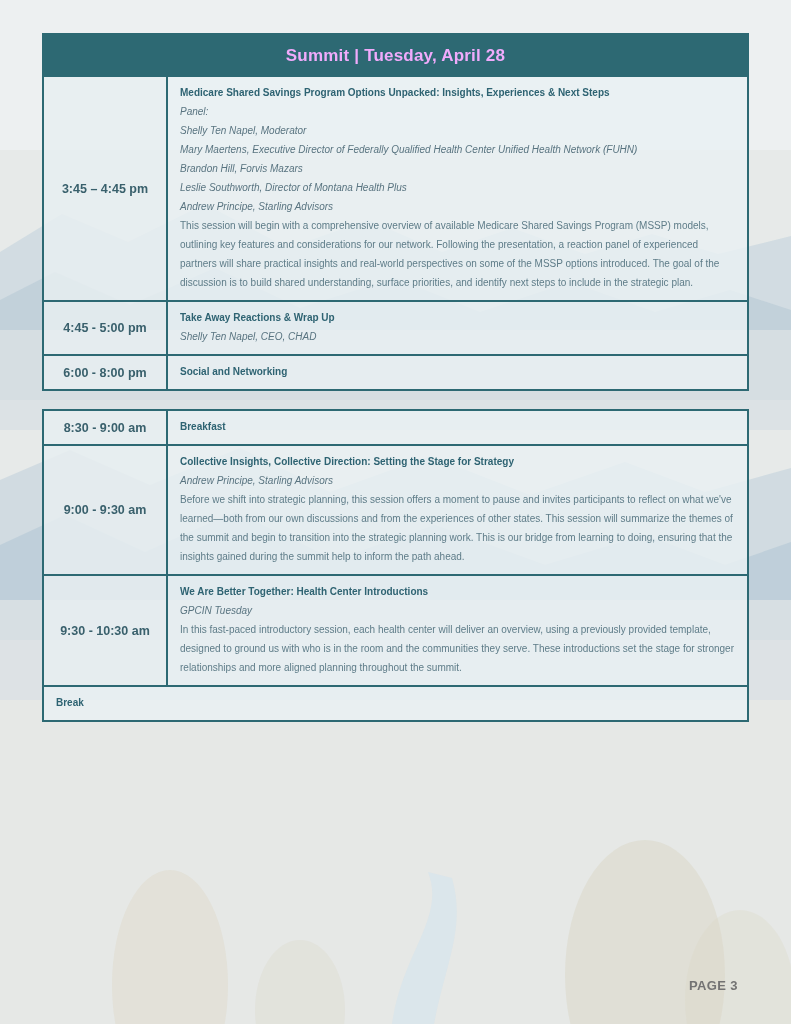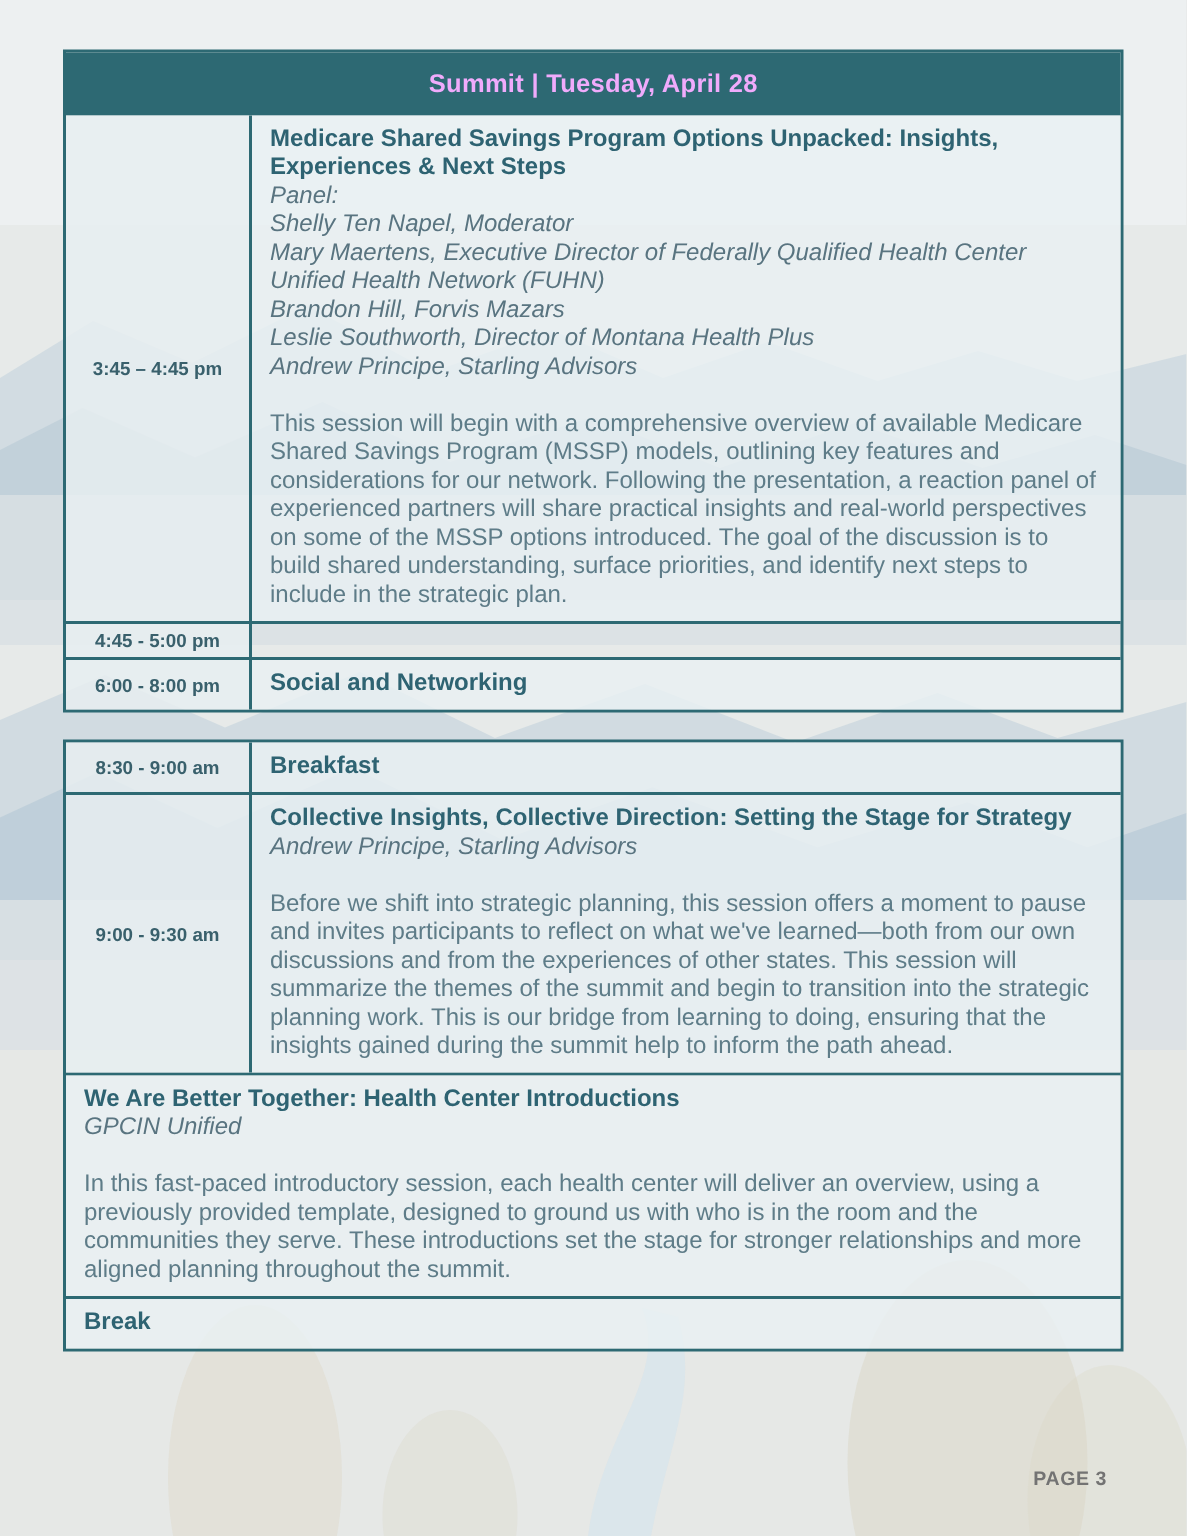--- a/index.html
+++ b/index.html
@@ -41,25 +41,25 @@
     background:rgba(231,238,241,0.84);
     display:flex; align-items:center; justify-content:center;
     text-align:center;
     font-weight:bold; font-size:12.5px; color:#39606c;
     padding:4px 6px;
   }
   .session-cell {
     flex:1;
     background:rgba(233,240,243,0.82);
     padding:6px 12px 8px 12px;
-    font-size:16px; line-height:19px; color:#5e7c88;
+    font-size:10px; line-height:19px; color:#5e7c88;
   }
   .session-title { font-weight:bold; color:#2e6372; }
   .speaker { font-style:italic; color:#59747ف0; color:#597480; }
-  .session-desc { margin-top:19px; color:#5e7c88; }
+  .session-desc { color:#5e7c88; }
   .page-footer {
     position:absolute; z-index:1;
     top:978px; right:53px;
     font-weight:bold; font-size:13px; letter-spacing:.4px;
     color:#737373;
   }
 </style>
 </head>
 <body>
 
@@ -99,20 +99,24 @@
         <div class="speaker">Mary Maertens, Executive Director of Federally Qualified Health Center Unified Health Network (FUHN)</div>
         <div class="speaker">Brandon Hill, Forvis Mazars</div>
         <div class="speaker">Leslie Southworth, Director of Montana Health Plus</div>
         <div class="speaker">Andrew Principe, Starling Advisors</div>
         <div class="session-desc">This session will begin with a comprehensive overview of available Medicare Shared Savings Program (MSSP) models, outlining key features and considerations for our network. Following the presentation, a reaction panel of experienced partners will share practical insights and real-world perspectives on some of the MSSP options introduced. The goal of the discussion is to build shared understanding, surface priorities, and identify next steps to include in the strategic plan.</div>
       </div>
     </div>
 
     <div class="srow">
       <div class="time-cell">4:45 - 5:00 pm</div>
+      <div class="session-cell">
+        <div class="session-title">Take Away Reactions &amp; Wrap Up</div>
+        <div class="speaker">Shelly Ten Napel, CEO, CHAD</div>
+      </div>
     </div>
 
     <div class="srow">
       <div class="time-cell">6:00 - 8:00 pm</div>
       <div class="session-cell">
         <div class="session-title">Social and Networking</div>
       </div>
     </div>
   </section>
 
@@ -128,23 +132,24 @@
     <div class="srow">
       <div class="time-cell">9:00 - 9:30 am</div>
       <div class="session-cell">
         <div class="session-title">Collective Insights, Collective Direction: Setting the Stage for Strategy</div>
         <div class="speaker">Andrew Principe, Starling Advisors</div>
         <div class="session-desc">Before we shift into strategic planning, this session offers a moment to pause and invites participants to reflect on what we've learned—both from our own discussions and from the experiences of other states. This session will summarize the themes of the summit and begin to transition into the strategic planning work. This is our bridge from learning to doing, ensuring that the insights gained during the summit help to inform the path ahead.</div>
       </div>
     </div>
 
     <div class="srow">
+      <div class="time-cell">9:30 - 10:30 am</div>
       <div class="session-cell">
         <div class="session-title">We Are Better Together: Health Center Introductions</div>
-        <div class="speaker">GPCIN Unified</div>
+        <div class="speaker">GPCIN Tuesday</div>
         <div class="session-desc">In this fast-paced introductory session, each health center will deliver an overview, using a previously provided template, designed to ground us with who is in the room and the communities they serve. These introductions set the stage for stronger relationships and more aligned planning throughout the summit.</div>
       </div>
     </div>
 
     <div class="srow">
       <div class="session-cell">
         <div class="session-title">Break</div>
       </div>
     </div>
   </section>

